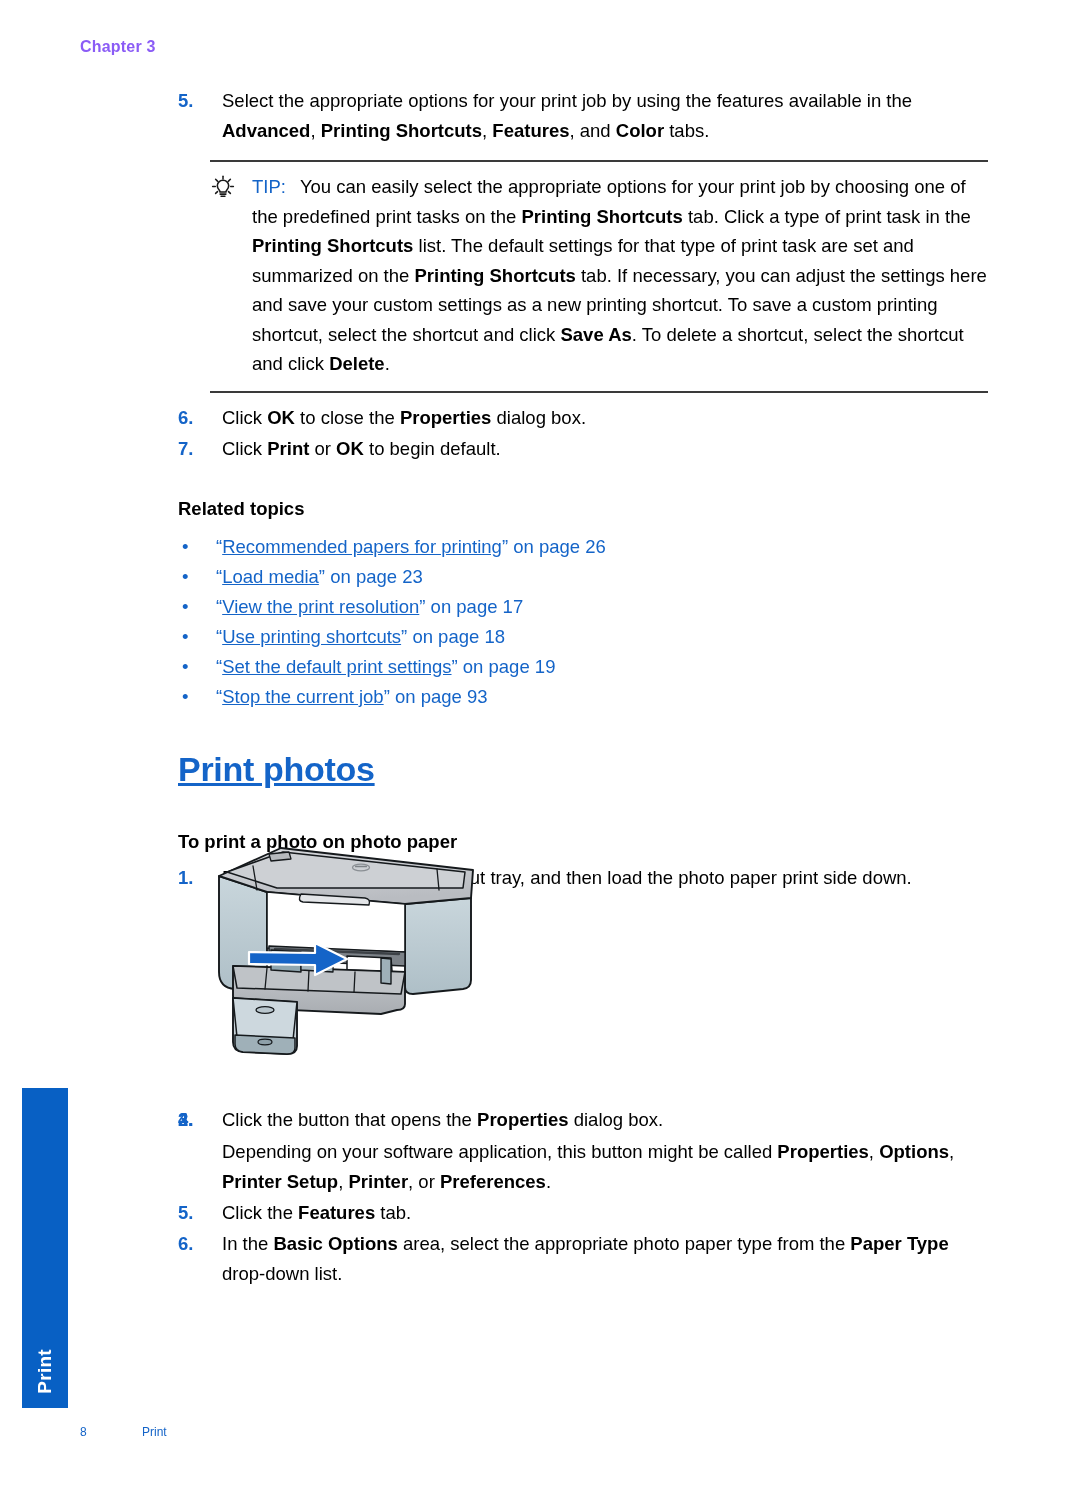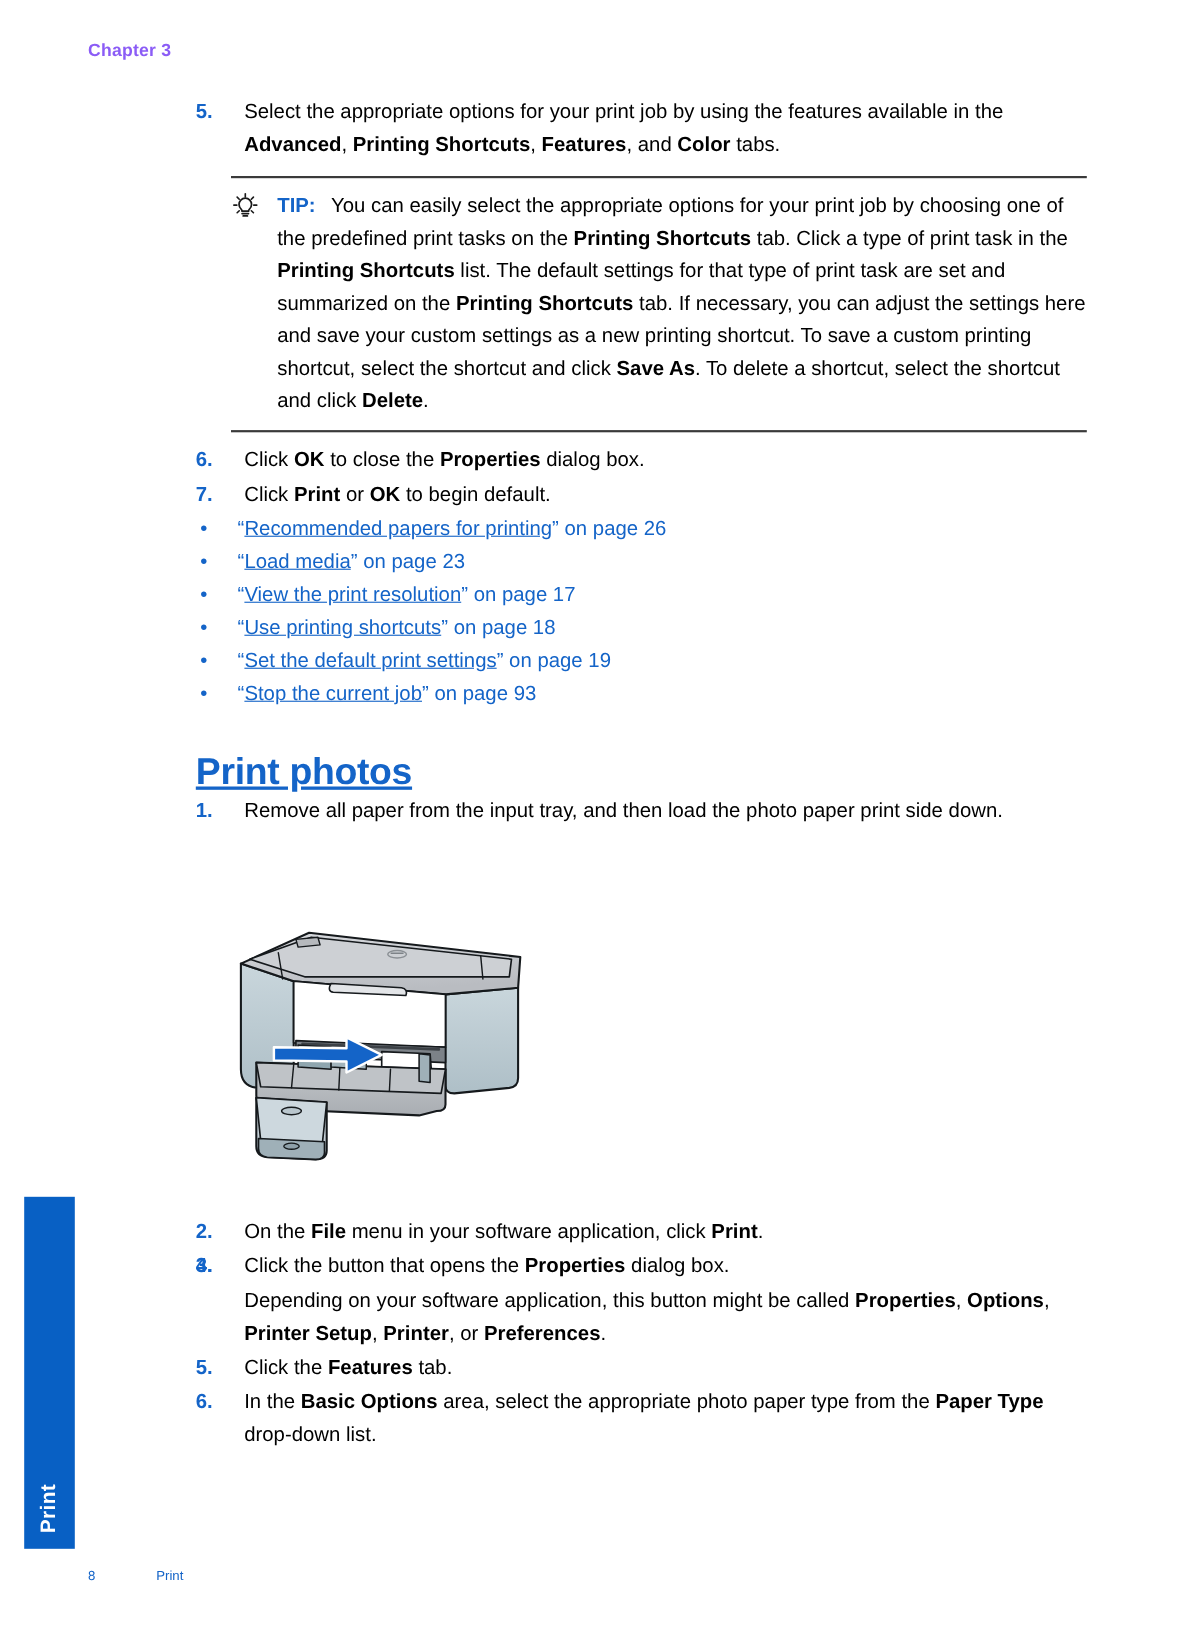--- a/index.html
+++ b/index.html
@@ -125,21 +125,21 @@
   }
   .tip-icon {
     position: absolute;
     left: 0px;
     top: 3px;
     width: 26px;
     height: 24px;
   }
   .tip-label {
     color: #1464C8;
-    font-weight: bold;
+    font-weight: normal;
     margin-right: 14px;
   }
 
   
   .related-heading {
     font-size: 18.5px;
     font-weight: bold;
     margin: 34px 0 12px 0;
   }
   .blist {
@@ -232,31 +232,33 @@
         </span>
         <span class="tip-label">TIP:</span><span id="tip-text"><span>You can easily select the appropriate options for your print job by choosing one of the predefined print tasks on the </span><span class="b">Printing Shortcuts</span><span> tab. Click a type of print task in the </span><span class="b">Printing Shortcuts</span><span> list. The default settings for that type of print task are set and summarized on the </span><span class="b">Printing Shortcuts</span><span> tab. If necessary, you can adjust the settings here and save your custom settings as a new printing shortcut. To save a custom printing shortcut, select the shortcut and click </span><span class="b">Save As</span><span>. To delete a shortcut, select the shortcut and click </span><span class="b">Delete</span><span>.</span></span>
       </div>
     </div>
 
     <ol class="olist" id="post-tip-steps">
         <li class="oitem"><span class="num">6.</span><span><span>Click </span><span class="b">OK</span><span> to close the </span><span class="b">Properties</span><span> dialog box.</span></span></li>
         <li class="oitem"><span class="num">7.</span><span><span>Click </span><span class="b">Print</span><span> or </span><span class="b">OK</span><span> to begin default.</span></span></li>
       </ol>
 
+    <div class="related-heading">Related topics</div>
     <ul class="blist" id="related-list">
         <li class="bitem"><span class="bullet">•</span><span>“</span><span class="lnk">Recommended papers for printing</span><span>”</span><span> on page 26</span></li>
         <li class="bitem"><span class="bullet">•</span><span>“</span><span class="lnk">Load media</span><span>”</span><span> on page 23</span></li>
         <li class="bitem"><span class="bullet">•</span><span>“</span><span class="lnk">View the print resolution</span><span>”</span><span> on page 17</span></li>
         <li class="bitem"><span class="bullet">•</span><span>“</span><span class="lnk">Use printing shortcuts</span><span>”</span><span> on page 18</span></li>
         <li class="bitem"><span class="bullet">•</span><span>“</span><span class="lnk">Set the default print settings</span><span>”</span><span> on page 19</span></li>
         <li class="bitem"><span class="bullet">•</span><span>“</span><span class="lnk">Stop the current job</span><span>”</span><span> on page 93</span></li>
       </ul>
 
     <h1 class="section-title">Print photos</h1>
 
+    <div class="proc-heading">To print a photo on photo paper</div>
 
     <ol class="olist" id="photo-steps-1">
         <li class="oitem"><span class="num">1.</span><span><span>Remove all paper from the input tray, and then load the photo paper print side down.</span></span></li>
       </ol>
   </div>
 
   <div class="illustration">
     <svg viewBox="0 0 500 250" width="500" height="250" aria-hidden="true">
       <defs>
         <linearGradient id="topLidG" x1="0" y1="0" x2="0.3" y2="1">
@@ -329,21 +331,21 @@
       </g>
 
       <g>
         <path d="M44 120 L110 121 L110 111 L142 127 L110 143 L110 133 L44 132 Z" fill="#1464C8" stroke="#ffffff" stroke-width="2.2" stroke-linejoin="round"></path>
       </g>
     </svg>
   </div>
 
   <div class="bottom-steps">
     <ol class="olist" id="photo-steps-2">
-        <li class="oitem"><span class="num">2.</span><span><span>On the </span><span class="b">File</span><span> menu in your software application, click </span><span class="b">Print</span><span>.</span></span></li>
+        <li class="oitem"><span class="num">2.</span></li>
         <li class="oitem"><span class="num">3.</span></li>
         <li class="oitem"><span class="num">4.</span><span><span>Click the button that opens the </span><span class="b">Properties</span><span> dialog box.</span></span><div class="sub-para"><span>Depending on your software application, this button might be called </span><span class="b">Properties</span><span>, </span><span class="b">Options</span><span>, </span><span class="b">Printer Setup</span><span>, </span><span class="b">Printer</span><span>, or </span><span class="b">Preferences</span><span>.</span></div></li>
         <li class="oitem"><span class="num">5.</span><span><span>Click the </span><span class="b">Features</span><span> tab.</span></span></li>
         <li class="oitem"><span class="num">6.</span><span><span>In the </span><span class="b">Basic Options</span><span> area, select the appropriate photo paper type from the </span><span class="b">Paper Type</span><span> drop-down list.</span></span></li>
       </ol>
   </div>
 
   <div class="side-tab">
     <span class="side-tab-label">Print</span>
   </div>

